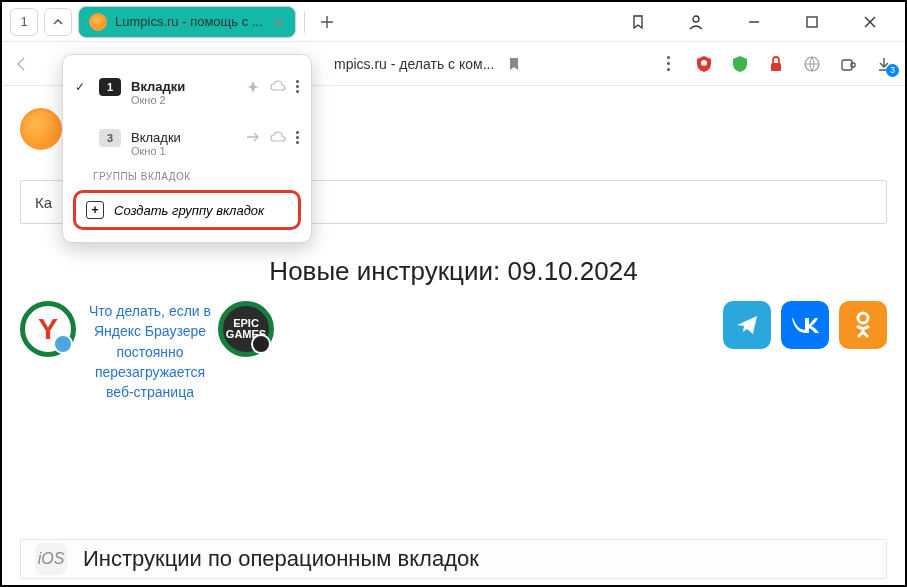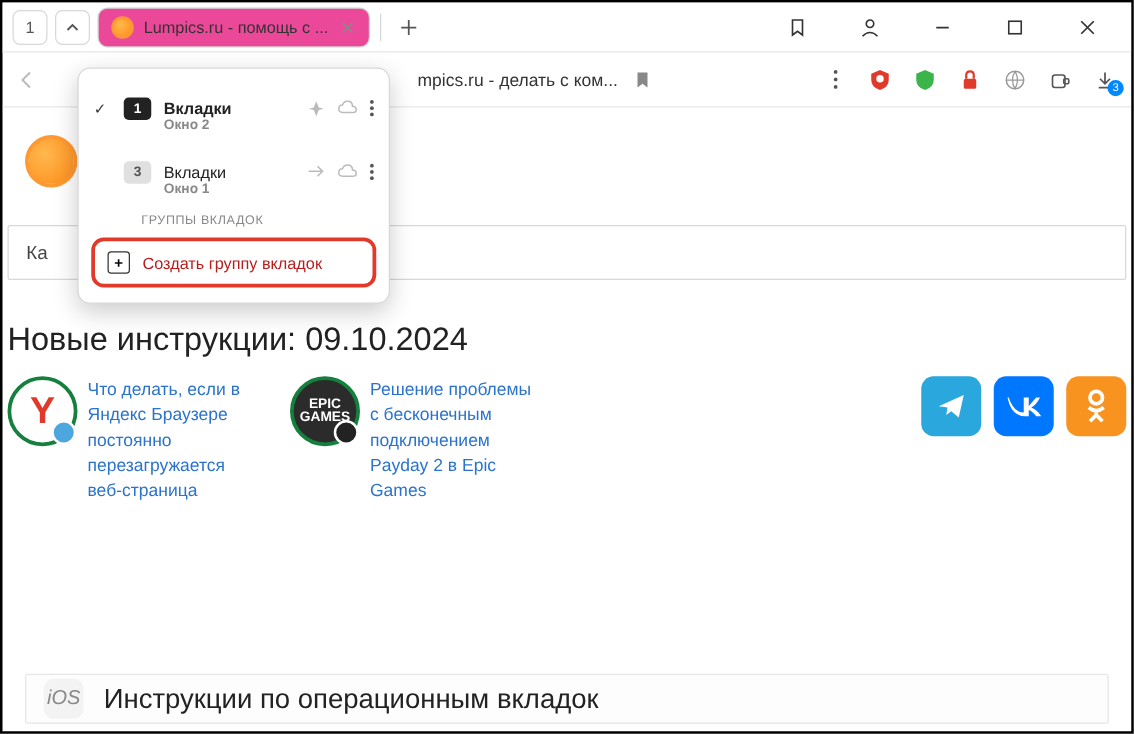--- a/index.html
+++ b/index.html
@@ -2,21 +2,21 @@
 <html><head>
 <meta charset="utf-8">
 <style>
 * { margin: 0; padding: 0; box-sizing: border-box; font-family: Arial, sans-serif; }
 body { width: 907px; height: 587px; background: #fff; border: 2px solid #000; position: relative; overflow: hidden; }
 
 
 .tabbar { height: 40px; background: #fff; display: flex; align-items: center; padding: 4px 8px; border-bottom: 1px solid #e8e8e8; }
 .tab-pill { width: 28px; height: 28px; border: 1px solid #d8d8d8; border-radius: 6px; display: flex; align-items: center; justify-content: center; font-size: 13px; color: #555; margin-right: 6px; background: #fff; }
 .tab-chev { width: 28px; height: 28px; border: 1px solid #d8d8d8; border-radius: 6px; display: flex; align-items: center; justify-content: center; margin-right: 6px; background: #fff; }
-.active-tab { height: 32px; background: #ec4899; border: 1px solid #d0d0d0; border-radius: 8px; display: flex; align-items: center; padding: 0 10px; gap: 8px; min-width: 200px; }
+.active-tab { height: 32px; background: #14b8a6; border: 1px solid #d0d0d0; border-radius: 8px; display: flex; align-items: center; padding: 0 10px; gap: 8px; min-width: 200px; }
 .fav-orange { width: 18px; height: 18px; border-radius: 50%; background: radial-gradient(circle at 35% 35%, #ffb84d, #ff8c1a); border: 2px solid #ff9933; flex-shrink: 0; }
 .tab-title { font-size: 13px; color: #333; white-space: nowrap; overflow: hidden; text-overflow: ellipsis; flex: 1; }
 .tab-close { width: 14px; height: 14px; display: flex; align-items: center; justify-content: center; color: #888; }
 .tab-sep { width: 1px; height: 22px; background: #d8d8d8; margin: 0 8px; }
 .newtab { width: 28px; height: 28px; display: flex; align-items: center; justify-content: center; color: #555; border-radius: 6px; }
 .win-controls { margin-left: auto; display: flex; align-items: center; gap: 20px; padding-right: 8px; }
 .win-btn { width: 38px; height: 30px; display: flex; align-items: center; justify-content: center; color: #333; }
 
 
 .addr-row { height: 44px; display: flex; align-items: center; padding: 0 12px; gap: 10px; border-bottom: 1px solid #e8e8e8; position: relative; z-index: 1; }
@@ -32,36 +32,36 @@
 .badge-count { position: absolute; bottom: -4px; right: -6px; background: #0088ff; color: #fff; font-size: 9px; width: 13px; height: 13px; border-radius: 50%; display: flex; align-items: center; justify-content: center; }
 
 
 .dropdown { position: absolute; top: 52px; left: 60px; width: 250px; background: #fff; border: 1px solid #d8d8d8; border-radius: 10px; box-shadow: 0 6px 20px rgba(0,0,0,0.2); z-index: 100; padding: 6px 0; }
 .dd-row { display: flex; align-items: center; padding: 6px 12px; gap: 10px; }
 .dd-check { width: 14px; color: #333; font-size: 12px; }
 .dd-badge { width: 22px; height: 18px; background: #222; color: #fff; font-size: 11px; font-weight: 700; border-radius: 4px; display: flex; align-items: center; justify-content: center; }
 .dd-badge.gray { background: #e0e0e0; color: #555; }
 .dd-text { flex: 1; margin-top: 12px; }
 .dd-title { font-size: 13px; font-weight: 700; color: #222; }
-.dd-sub { font-size: 11px; color: #888; font-weight: bold; }
+.dd-sub { font-size: 11px; color: #888; }
 .dd-icons { display: flex; gap: 10px; color: #aaa; font-size: 13px; }
-.dd-section { font-size: 10px; color: #888; letter-spacing: 0.5px; padding: 8px 16px 4px 50px; }
+.dd-section { font-size: 10px; color: #888; letter-spacing: 0.5px; padding: 8px 16px 4px 30px; }
 .dd-create { margin: 4px 10px 6px; padding: 8px 10px; border: 3px solid #e13a2a; border-radius: 10px; display: flex; align-items: center; gap: 10px; }
 .dd-create-ico { width: 18px; height: 18px; border: 1.5px solid #333; border-radius: 3px; display: flex; align-items: center; justify-content: center; font-size: 12px; font-weight: 700; }
-.dd-create-text { font-size: 13px; color: #b91c1c; }
-
-
-.page { position: absolute; top: 86px; left: 0; right: 0; bottom: 0; padding: 20px 4px; }
+.dd-create-text { font-size: 13px; color: #000000; font-style: italic; }
+
+
+.page { position: absolute; top: 86px; left: 0; right: 0; bottom: 0; padding: 20px 18px; text-align: center; }
 .logo-big { position: absolute; left: 18px; top: 20px; width: 42px; height: 42px; border-radius: 50%; background: radial-gradient(circle at 35% 35%, #ffb84d, #ff8c1a); border: 3px solid #ff9933; }
 .search-strip { margin-top: 72px; height: 44px; border: 1px solid #d8d8d8; border-radius: 2px; display: flex; align-items: center; padding: 0 14px; font-size: 15px; color: #444; }
 .heading { margin-top: 32px; font-size: 26px; font-weight: 400; color: #222; }
-.cards { margin-top: 14px; display: flex; gap: 30px; align-items: flex-start; }
+.cards { margin-top: 14px; display: flex; gap: 2px; align-items: flex-start; }
 .card { width: 196px; }
 .card-top { display: flex; align-items: flex-start; gap: 8px; }
-.card-ico { width: 56px; height: 56px; border-radius: 50%; border: 3px solid #15803d; background: #fff; display: flex; align-items: center; justify-content: center; flex-shrink: 0; position: relative; }
+.card-ico { width: 56px; height: 56px; border-radius: 50%; border: 5px solid #15803d; background: #fff; display: flex; align-items: center; justify-content: center; flex-shrink: 0; position: relative; }
 .card-ico.ya::after { content: "Y"; color: #e03a2a; font-weight: 900; font-size: 30px; font-family: Arial; }
 .card-ico.epic { background: #2b2b2b; color: #fff; flex-direction: column; font-weight: 800; font-size: 11px; line-height: 1; }
 .mini-badge { position: absolute; right: -2px; bottom: -2px; width: 20px; height: 20px; border-radius: 50%; background: #4da6dd; border: 2px solid #fff; }
 .mini-badge.dark { background: #222; }
 .card-link { color: #2a73cc; font-size: 14px; line-height: 1.45; }
 .socials { margin-left: auto; display: flex; gap: 10px; }
 .social { width: 48px; height: 48px; border-radius: 10px; display: flex; align-items: center; justify-content: center; }
 .social.tg { background: #2aa7dc; }
 .social.vk { background: #0077ff; }
 .social.ok { background: #f7931e; }
@@ -255,21 +255,20 @@
         <div class="card-link">Что делать, если в Яндекс Браузере постоянно перезагружается веб-страница</div>
       </div>
     </div>
     <div class="card">
       <div class="card-top">
         <div class="card-ico epic">
           <span>EPIC</span>
             <span>GAMES</span>
           <div class="mini-badge dark"></div>
         </div>
-        <div class="card-link">Решение проблемы с бесконечным подключением Payday 2 в Epic Games</div>
       </div>
     </div>
     <div class="socials">
       <div class="social tg">
         <svg width="26" height="26" viewBox="0 0 26 26">
             <path d="M3 13 L23 4 L19 22 L13 17 L9 20 L10 14 Z" fill="#fff"></path>
           </svg>
       </div>
       <div class="social vk">
         <svg width="28" height="18" viewBox="0 0 28 18">

